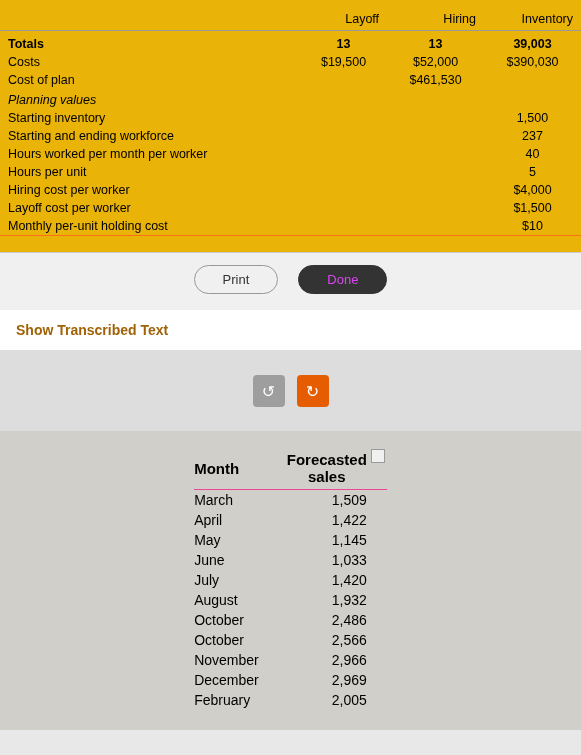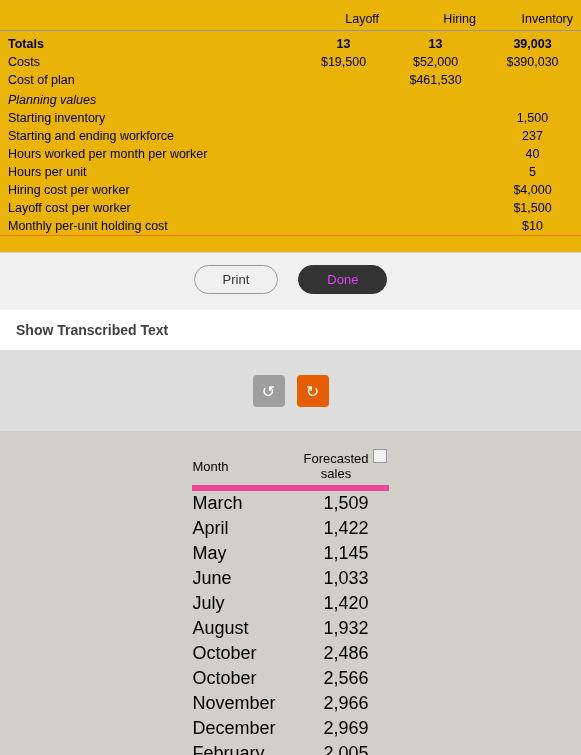--- a/index.html
+++ b/index.html
@@ -93,21 +93,21 @@
     }
 
     
     .transcribed-section {
       background: #fff;
       padding: 12px 16px;
       border-bottom: 1px solid #ddd;
     }
 
     .transcribed-link {
-      color: #404040;
+      color: #a16207;
       font-size: 14px;
       font-weight: bold;
       text-decoration: none;
       cursor: pointer;
       text-align: center;
     }
 
     
     .controls-area {
       background: #ddd;
@@ -153,35 +153,35 @@
     }
 
     .forecast-table {
       border-collapse: collapse;
       font-size: 13px;
       background: transparent;
     }
 
     .forecast-table thead tr th {
       text-align: center;
-      font-weight: normal;
+      font-weight: bold;
       padding: 4px 20px 4px 8px;
-      border-bottom: 6px solid #ec4899;
-      font-size: 13px;
+      border-bottom: 1px solid #ec4899;
+      font-size: 15px;
     }
 
     .forecast-table thead tr th:first-child {
       text-align: left;
       padding-left: 0;
     }
 
     .forecast-table tbody tr td {
       padding: 2px 20px 2px 8px;
       text-align: right;
-      font-size: 18px;
+      font-size: 14px;
     }
 
     .forecast-table tbody tr td:first-child {
       text-align: left;
       padding-left: 0;
     }
 
     .resize-handle {
       width: 14px;
       height: 14px;

